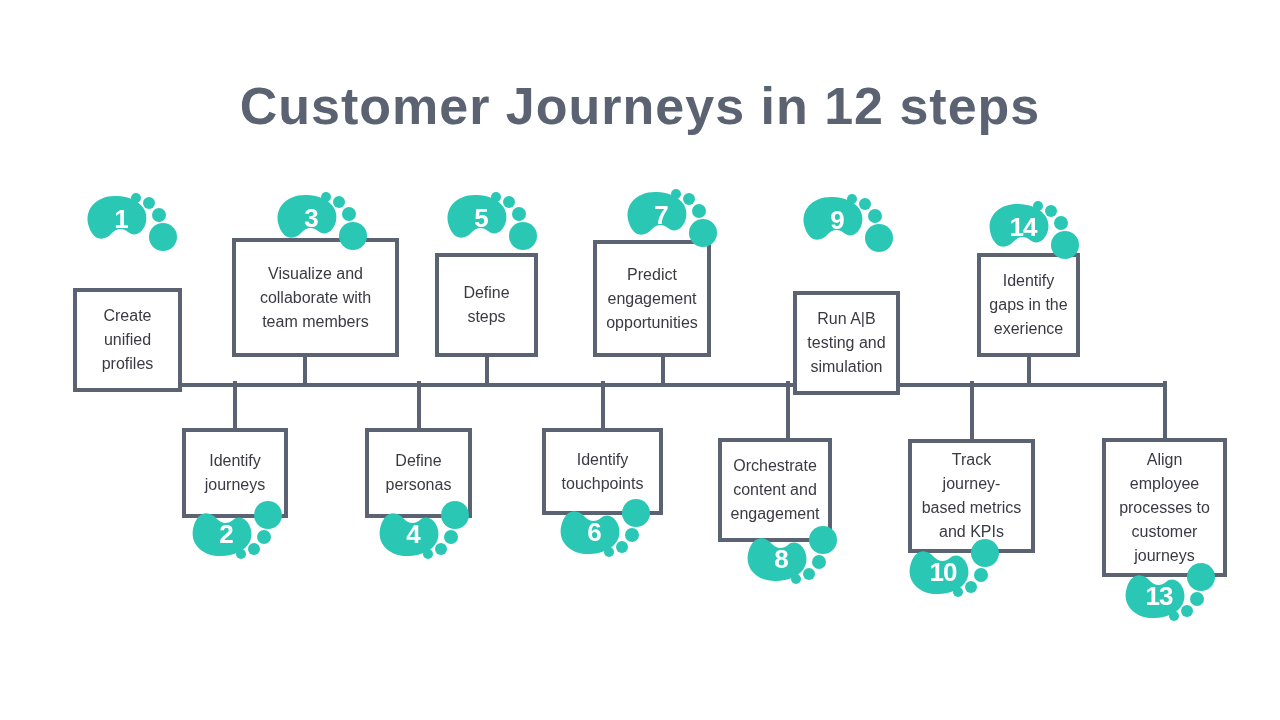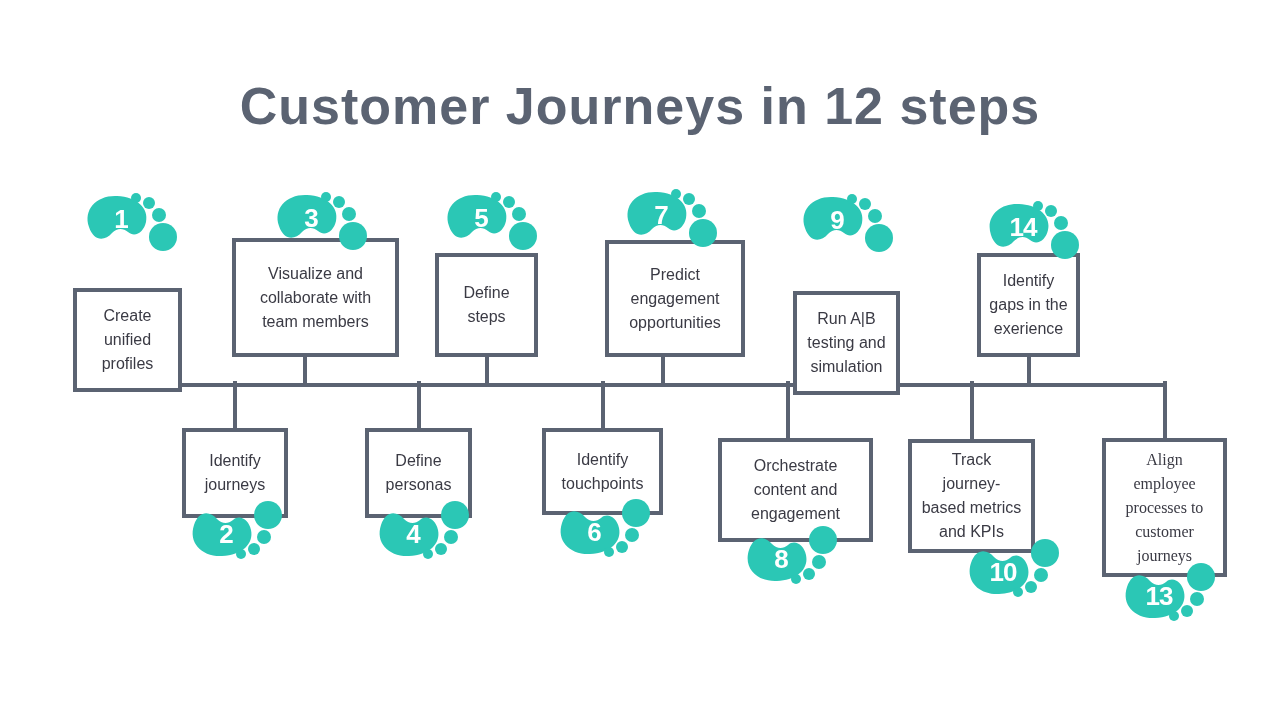--- a/index.html
+++ b/index.html
@@ -139,39 +139,39 @@
             <circle cx="54" cy="7" r="5" fill="currentColor"></circle>
             <circle cx="67" cy="12" r="6" fill="currentColor"></circle>
             <circle cx="77" cy="24" r="7" fill="currentColor"></circle>
             <circle cx="81" cy="46" r="14" fill="currentColor"></circle>
           </svg>
           <span class="num">6</span>
         </div>
       </div>
       <div>
         <div class="connector" style="left: 661px; top: 355px; height: 32px;"></div>
-        <div class="box" style="left: 593px; top: 240px; width: 140px; height: 117px; margin-left: 12px;">
+        <div class="box" style="left: 593px; top: 240px; width: 118px; height: 117px;">
           <span class="label">Predict
 engagement
 opportunities</span>
         </div>
         <div class="foot" style="left: 622px; top: 186px;">
           <svg viewBox="0 0 100 64">
             <path d="M7,36 C1,18 15,4 35,5 C55,6 67,17 64,31 C62,41 53,47 46,41 C41,37 35,37 30,42 C23,50 12,51 7,36 Z" fill="currentColor"></path>
             <circle cx="54" cy="7" r="5" fill="currentColor"></circle>
             <circle cx="67" cy="12" r="6" fill="currentColor"></circle>
             <circle cx="77" cy="24" r="7" fill="currentColor"></circle>
             <circle cx="81" cy="46" r="14" fill="currentColor"></circle>
           </svg>
           <span class="num">7</span>
         </div>
       </div>
       <div>
         <div class="connector" style="left: 785.5px; top: 381px; height: 59px;"></div>
-        <div class="box" style="left: 718px; top: 438px; width: 155px; height: 104px;">
+        <div class="box" style="left: 718px; top: 438px; width: 114px; height: 104px;">
           <span class="label">Orchestrate
 content and
 engagement</span>
         </div>
         <div class="foot flip" style="left: 742px; top: 521px;">
           <svg viewBox="0 0 100 64">
             <path d="M7,36 C1,18 15,4 35,5 C55,6 67,17 64,31 C62,41 53,47 46,41 C41,37 35,37 30,42 C23,50 12,51 7,36 Z" fill="currentColor"></path>
             <circle cx="54" cy="7" r="5" fill="currentColor"></circle>
             <circle cx="67" cy="12" r="6" fill="currentColor"></circle>
             <circle cx="77" cy="24" r="7" fill="currentColor"></circle>
@@ -199,21 +199,21 @@
         </div>
       </div>
       <div>
         <div class="connector" style="left: 969.5px; top: 381px; height: 60px;"></div>
         <div class="box" style="left: 908px; top: 439px; width: 127px; height: 114px;">
           <span class="label">Track
 journey-
 based metrics
 and KPIs</span>
         </div>
-        <div class="foot flip" style="left: 964px; top: 534px;">
+        <div class="foot flip" style="left: 904px; top: 534px;">
           <svg viewBox="0 0 100 64">
             <path d="M7,36 C1,18 15,4 35,5 C55,6 67,17 64,31 C62,41 53,47 46,41 C41,37 35,37 30,42 C23,50 12,51 7,36 Z" fill="currentColor"></path>
             <circle cx="54" cy="7" r="5" fill="currentColor"></circle>
             <circle cx="67" cy="12" r="6" fill="currentColor"></circle>
             <circle cx="77" cy="24" r="7" fill="currentColor"></circle>
             <circle cx="81" cy="46" r="14" fill="currentColor"></circle>
           </svg>
           <span class="num">10</span>
         </div>
       </div>
@@ -230,21 +230,21 @@
             <circle cx="54" cy="7" r="5" fill="currentColor"></circle>
             <circle cx="67" cy="12" r="6" fill="currentColor"></circle>
             <circle cx="77" cy="24" r="7" fill="currentColor"></circle>
             <circle cx="81" cy="46" r="14" fill="currentColor"></circle>
           </svg>
           <span class="num">14</span>
         </div>
       </div>
       <div>
         <div class="connector" style="left: 1162.5px; top: 381px; height: 59px;"></div>
-        <div class="box" style="left: 1102px; top: 438px; width: 125px; height: 139px; font-family: Liberation Serif, serif;">
+        <div class="box" style="left: 1102px; top: 438px; width: 125px; height: 139px;">
           <span class="label">Align
 employee
 processes to
 customer
 journeys</span>
         </div>
         <div class="foot flip" style="left: 1120px; top: 558px;">
           <svg viewBox="0 0 100 64">
             <path d="M7,36 C1,18 15,4 35,5 C55,6 67,17 64,31 C62,41 53,47 46,41 C41,37 35,37 30,42 C23,50 12,51 7,36 Z" fill="currentColor"></path>
             <circle cx="54" cy="7" r="5" fill="currentColor"></circle>

